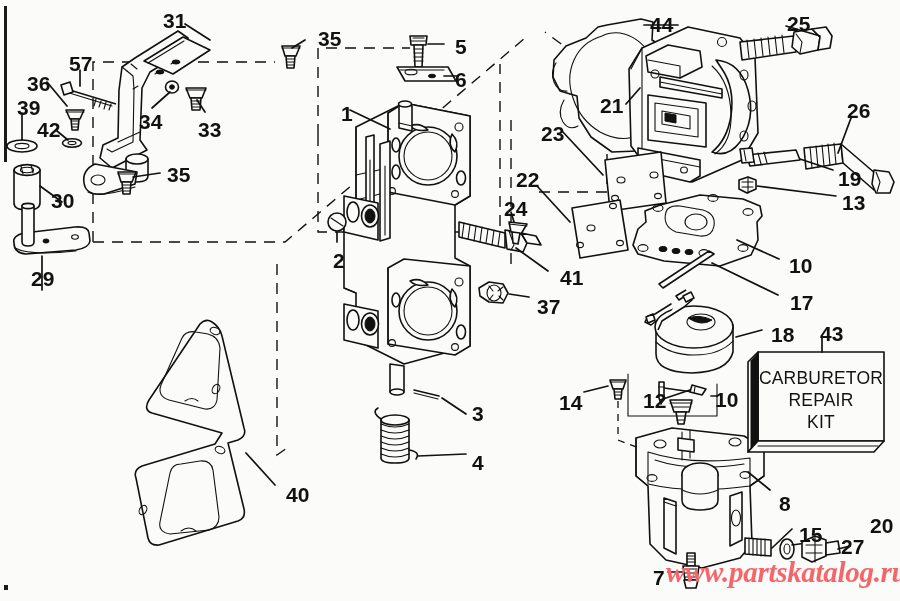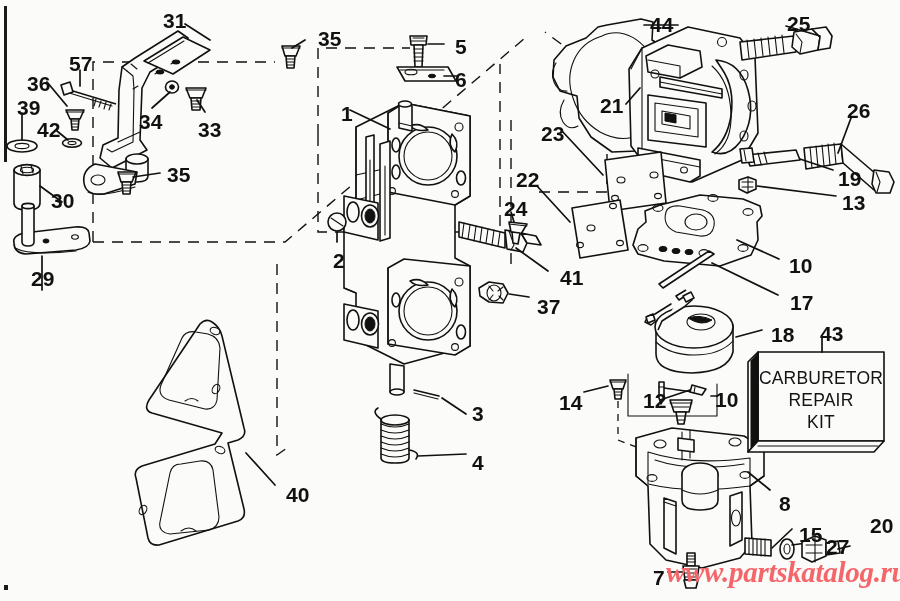--- a/index.html
+++ b/index.html
@@ -558,21 +558,21 @@
   <div class="callout" style="left:771px; top:324px;">18</div>
   <div class="callout" style="left:820px; top:323px;">43</div>
   <div class="callout" style="left:559px; top:392px;">14</div>
   <div class="callout" style="left:643px; top:390px;">12</div>
   <div class="callout" style="left:715px; top:389px;">10</div>
   <div class="callout" style="left:472px; top:403px;">3</div>
   <div class="callout" style="left:472px; top:452px;">4</div>
   <div class="callout" style="left:286px; top:484px;">40</div>
   <div class="callout" style="left:779px; top:493px;">8</div>
   <div class="callout" style="left:799px; top:524px;">15</div>
-  <div class="callout" style="left:826px; top:536px;">27</div>
+  <div class="callout" style="left:826px; top:536px;padding-left:15px;">27</div>
   <div class="callout" style="left:854px; top:515px;margin-left:16px;">20</div>
   <div class="callout" style="left:653px; top:567px;">7</div>
 
   <div class="kit-box-text" style="left:758px; top:368px; width:126px;">CARBURETOR</div>
   <div class="kit-box-text" style="left:758px; top:390px; width:126px;">REPAIR</div>
   <div class="kit-box-text" style="left:758px; top:412px; width:126px;">KIT</div>
 
   <div class="watermark" style="left:666px; top:556px;">www.partskatalog.ru</div>
 
 </div>

